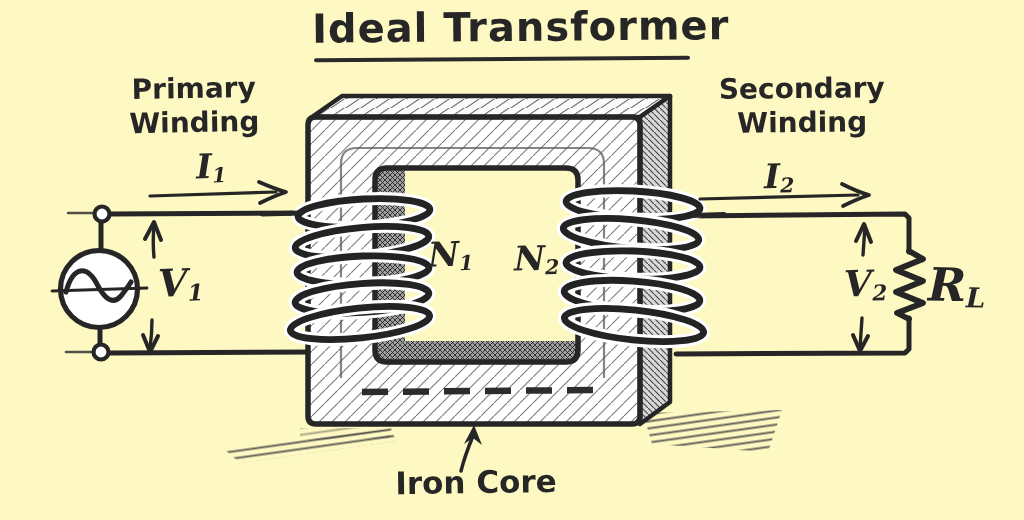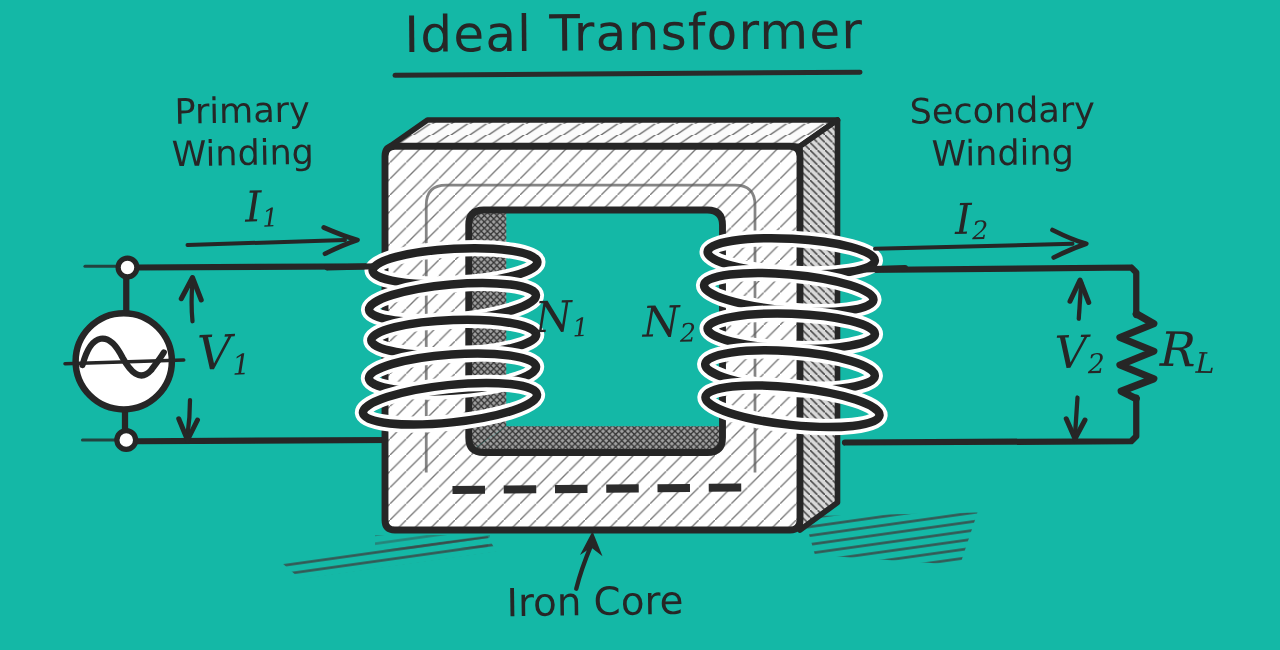--- a/index.html
+++ b/index.html
@@ -1,38 +1,38 @@
 <!DOCTYPE html>
 <html><head>
 <meta charset="utf-8">
 <style>
   html,body{margin:0;padding:0;background:#ffffff;}
   #stage{
-    position:relative;width:1024px;height:520px;background:#14b8a6;
-    overflow:hidden;font-family:"DejaVu Sans",sans-serif;color:#262626;
+    position:relative;width:1024px;height:520px;background:#fef9c3;
+    overflow:hidden;font-family:"DejaVu Sans",sans-serif;color:#262626;font-weight:bold;
   }
   #stage svg{position:absolute;left:0;top:0;}
   .txt{position:absolute;color:#262626;white-space:nowrap;}
   .hand{font-family:"DejaVu Sans",sans-serif;}
   .sym{font-family:"DejaVu Serif",serif;font-style:italic;}
   .sub{font-size:0.60em;font-style:italic;vertical-align:-0.22em;}
   #title{left:312px;top:4px;width:390px;text-align:center;font-size:40px;
          letter-spacing:1px;transform:rotate(-0.5deg);}
   #title-underline{position:absolute;left:314px;top:57px;width:376px;height:4px;
          background:#2a2a2a;border-radius:3px;transform:rotate(-0.4deg);}
   .winding-label{text-align:center;font-size:28px;line-height:1.22;}
   #primary-label{left:108px;top:72px;width:172px;transform:rotate(-1deg);}
   #secondary-label{left:710px;top:72px;width:184px;transform:rotate(-0.6deg);}
   #i1{left:196px;top:146px;font-size:34px;transform:rotate(-2deg);}
   #i2{left:764px;top:156px;font-size:34px;transform:rotate(-1deg);}
   #v1{left:158px;top:260px;font-size:38px;transform:rotate(-2deg);}
   #v2{left:844px;top:262px;font-size:36px;transform:rotate(-1.5deg);}
   #n1{left:428px;top:234px;font-size:34px;transform:rotate(-2deg);}
   #n2{left:514px;top:238px;font-size:34px;transform:rotate(-1deg);}
-  #rl{left:928px;top:258px;font-size:38px;transform:rotate(1deg);}
+  #rl{left:928px;top:258px;font-size:46px;transform:rotate(1deg);}
   #iron-core-label{left:378px;top:464px;width:196px;text-align:center;
          font-size:31px;transform:rotate(-0.8deg);}
 </style>
 </head>
 <body>
 
 <div id="stage">
 
 <svg width="1024" height="520" viewBox="0 0 1024 520">
   <defs>

